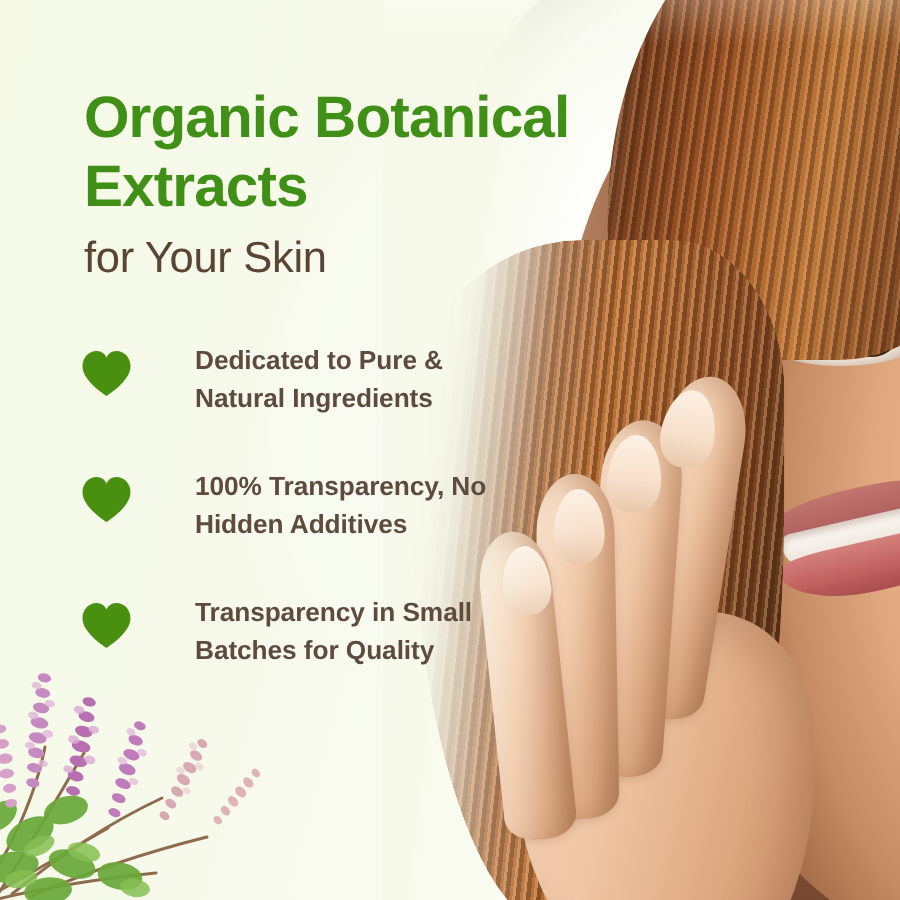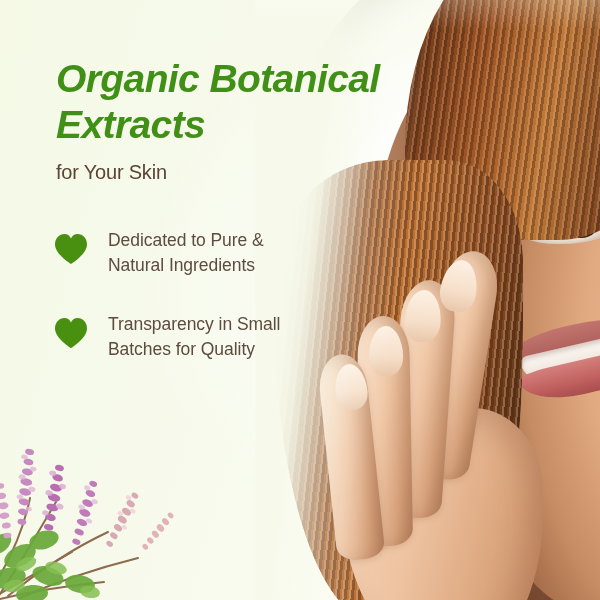--- a/index.html
+++ b/index.html
@@ -254,26 +254,25 @@
     width: 330px;
   }
   .headline {
     margin: 0;
     color: #409017;
     font-size: 39px;
     line-height: 46px;
     font-weight: 700;
     letter-spacing: -0.6px;
     white-space: pre-line;
-    font-style: italic;
   }
   .subhead {
     margin: 7px 0 0 0;
     color: #5a4434;
-    font-size: 20px;
+    font-size: 29px;
     line-height: 34px;
     font-weight: 400;
     letter-spacing: -0.2px;
   }
 
   .features {
     position: absolute;
     left: 54px;
     top: 228px;
     width: 300px;
@@ -285,25 +284,25 @@
   }
   .feature:last-child { margin-bottom: 0; }
   .heart-icon {
     flex: 0 0 auto;
     width: 34px;
     height: 32px;
     margin-top: 5px;
   }
   .heart-icon svg { display: block; width: 100%; height: 100%; }
   .feature-text {
-    margin-left: 20px;
+    margin-left: 42px;
     color: #5d4b3e;
     font-size: 17.5px;
     line-height: 25px;
-    font-weight: 400;
+    font-weight: 700;
     white-space: pre-line;
     letter-spacing: -0.05px;
   }
 </style>
 </head>
 <body>
 
 <div class="banner">
 
   <div class="bg-base"></div>
@@ -490,20 +489,29 @@
     <div class="feature">
       <span class="heart-icon">
         <svg viewBox="0 0 34 32" xmlns="http://www.w3.org/2000/svg">
           <path d="M17 31 C17 31 1 21.2 1 11.4 C1 5.3 5.2 1 10.4 1 C13.6 1 16 2.9 17 5.4 C18 2.9 20.4 1 23.6 1 C28.8 1 33 5.3 33 11.4 C33 21.2 17 31 17 31 Z" fill="#4a9010"></path>
         </svg>
       </span>
       <span class="feature-text">Dedicated to Pure &amp;
 Natural Ingredients</span>
     </div>
 
+    <div class="feature">
+      <span class="heart-icon">
+        <svg viewBox="0 0 34 32" xmlns="http://www.w3.org/2000/svg">
+          <path d="M17 31 C17 31 1 21.2 1 11.4 C1 5.3 5.2 1 10.4 1 C13.6 1 16 2.9 17 5.4 C18 2.9 20.4 1 23.6 1 C28.8 1 33 5.3 33 11.4 C33 21.2 17 31 17 31 Z" fill="#4a9010"></path>
+        </svg>
+      </span>
+      <span class="feature-text">100% Transparency, No
+Hidden Additives</span>
+    </div>
 
     <div class="feature">
       <span class="heart-icon">
         <svg viewBox="0 0 34 32" xmlns="http://www.w3.org/2000/svg">
           <path d="M17 31 C17 31 1 21.2 1 11.4 C1 5.3 5.2 1 10.4 1 C13.6 1 16 2.9 17 5.4 C18 2.9 20.4 1 23.6 1 C28.8 1 33 5.3 33 11.4 C33 21.2 17 31 17 31 Z" fill="#4a9010"></path>
         </svg>
       </span>
       <span class="feature-text">Transparency in Small
 Batches for Quality</span>
     </div>

